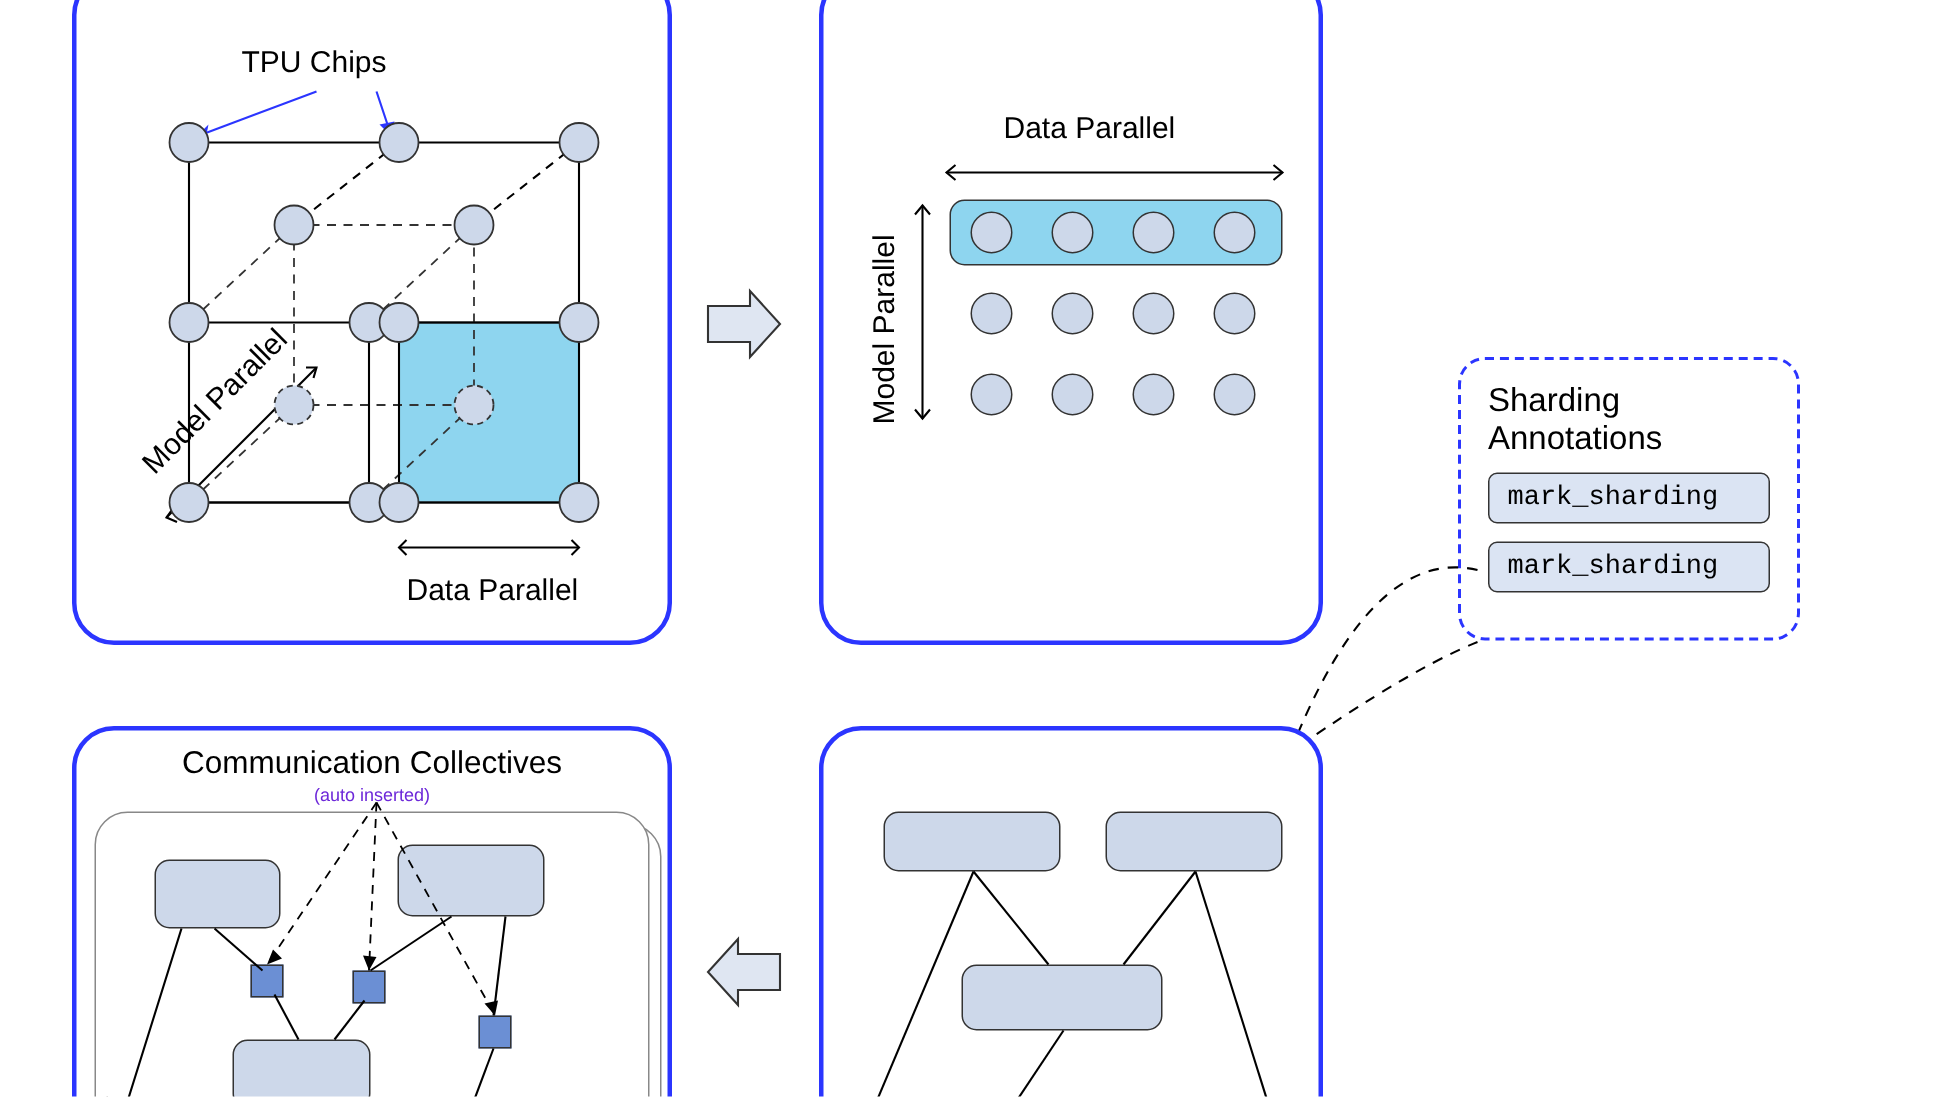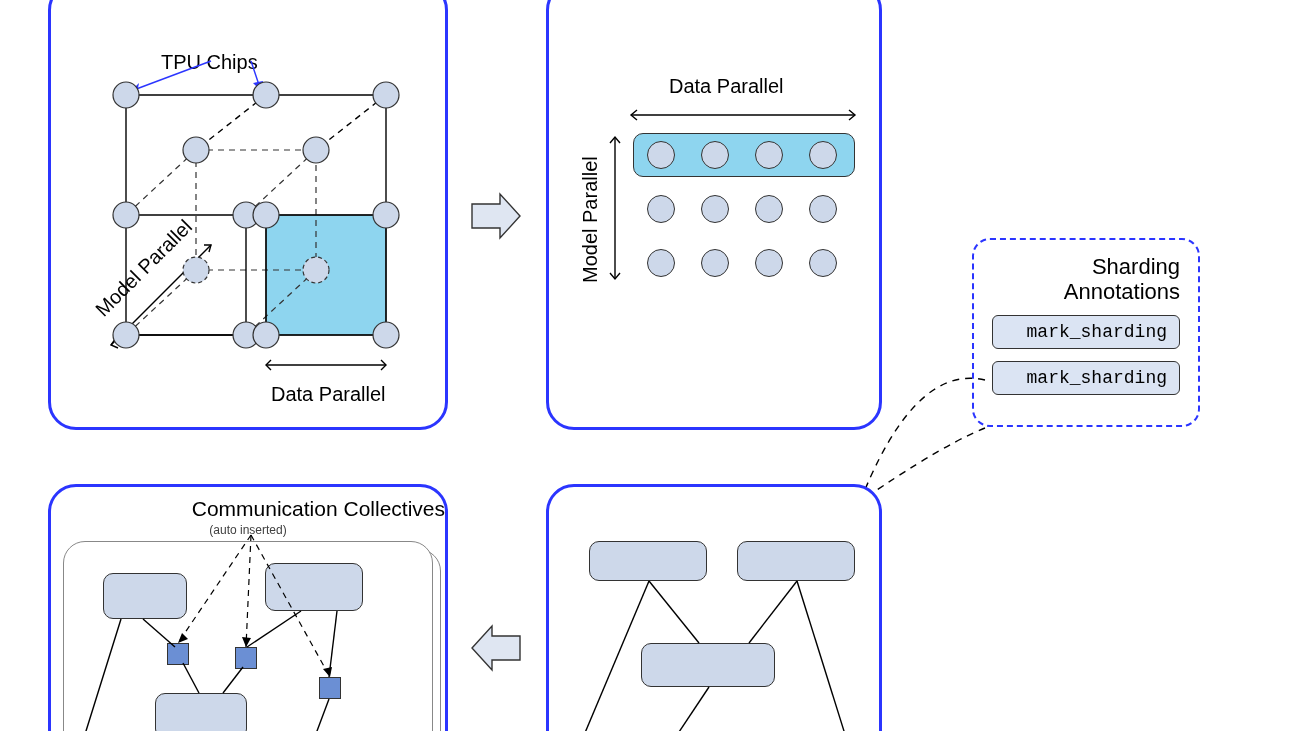--- a/index.html
+++ b/index.html
@@ -20,40 +20,40 @@
     background: #fff;
   }
   .label {
     position: absolute;
     font-size: 20px;
     color: #000;
   }
   .small-label {
     position: absolute;
     font-size: 12px;
-    color: #404040;
+    color: #6d28d9;
     text-align: center;
   }
   .vertical-text {
     writing-mode: vertical-rl;
     transform: rotate(180deg);
   }
   .arrow-block {
     position: absolute;
     width: 56px;
     height: 56px;
     display: block;
   }
   
   .sharding-box {
     position: absolute;
     border: 2px dashed #2b35ff;
     border-radius: 18px;
     padding: 14px 18px 18px;
-    text-align: right;
+    text-align: left;
   }
   .sharding-title {
     font-size: 22px;
     margin-bottom: 6px;
     line-height: 1.15;
   }
   .code-chip {
     border: 1px solid #333;
     background: #dbe4f3;
     border-radius: 6px;
@@ -108,21 +108,21 @@
   .diag {
     position: absolute;
     font-size: 20px;
   }
 </style>
 </head>
 <body>
 
 <div class="panel" style="left:48px; top:-18px; width:400px; height:448px;">
 
-  <div class="label" style="top:46px; left:110px;margin-top:20px;">TPU Chips</div>
+  <div class="label" style="top:46px; left:110px;">TPU Chips</div>
 
   <svg style="position:absolute; left:50px; top:60px; width:330px; height:360px;" viewBox="0 0 330 360">
 
     <polygon points="165,170 285,170 285,290 165,290" fill="#8ed5ef" stroke="#333" stroke-width="1.2"></polygon>
 
     <g stroke="#333" stroke-width="1.2" stroke-dasharray="6,5" fill="none">
       <line x1="95" y1="105" x2="215" y2="105"></line>
       <line x1="95" y1="105" x2="95" y2="225"></line>
       <line x1="95" y1="225" x2="215" y2="225"></line>
       <line x1="215" y1="225" x2="215" y2="105"></line>
@@ -273,21 +273,21 @@
     <line x1="248" y1="94" x2="300" y2="260" stroke="#000" stroke-width="1.4"></line>
     <line x1="160" y1="200" x2="120" y2="260" stroke="#000" stroke-width="1.4"></line>
   </svg>
 </div>
 
 <svg class="arrow-block" style="left:468px; top:620px;" viewBox="0 0 56 56">
   <polygon points="52,16 24,16 24,6 4,28 24,50 24,40 52,40" fill="#dfe6f2" stroke="#333" stroke-width="1.4"></polygon>
 </svg>
 
 <div class="panel" style="left:48px; top:484px; width:400px; height:300px;">
-  <div class="label" style="top:10px; width:100%; text-align:right; font-size:21px;">Communication Collectives</div>
+  <div class="label" style="top:10px; width:100%; text-align:center; font-size:21px;">Communication Collectives</div>
   <div class="small-label" style="top:36px; width:100%;">(auto inserted)</div>
 
   <div style="position:absolute; left:20px; top:62px; width:370px; height:230px;
               border:1px solid #888; border-radius:22px; background:#fff;"></div>
   <div style="position:absolute; left:12px; top:54px; width:370px; height:230px;
               border:1px solid #888; border-radius:22px; background:#fff;"></div>
 
   <div class="cc-node" style="left:52px; top:86px; width:84px; height:46px;"></div>
   <div class="cc-node" style="left:214px; top:76px; width:98px; height:48px;"></div>
   <div class="cc-node" style="left:104px; top:206px; width:92px; height:46px;"></div>

